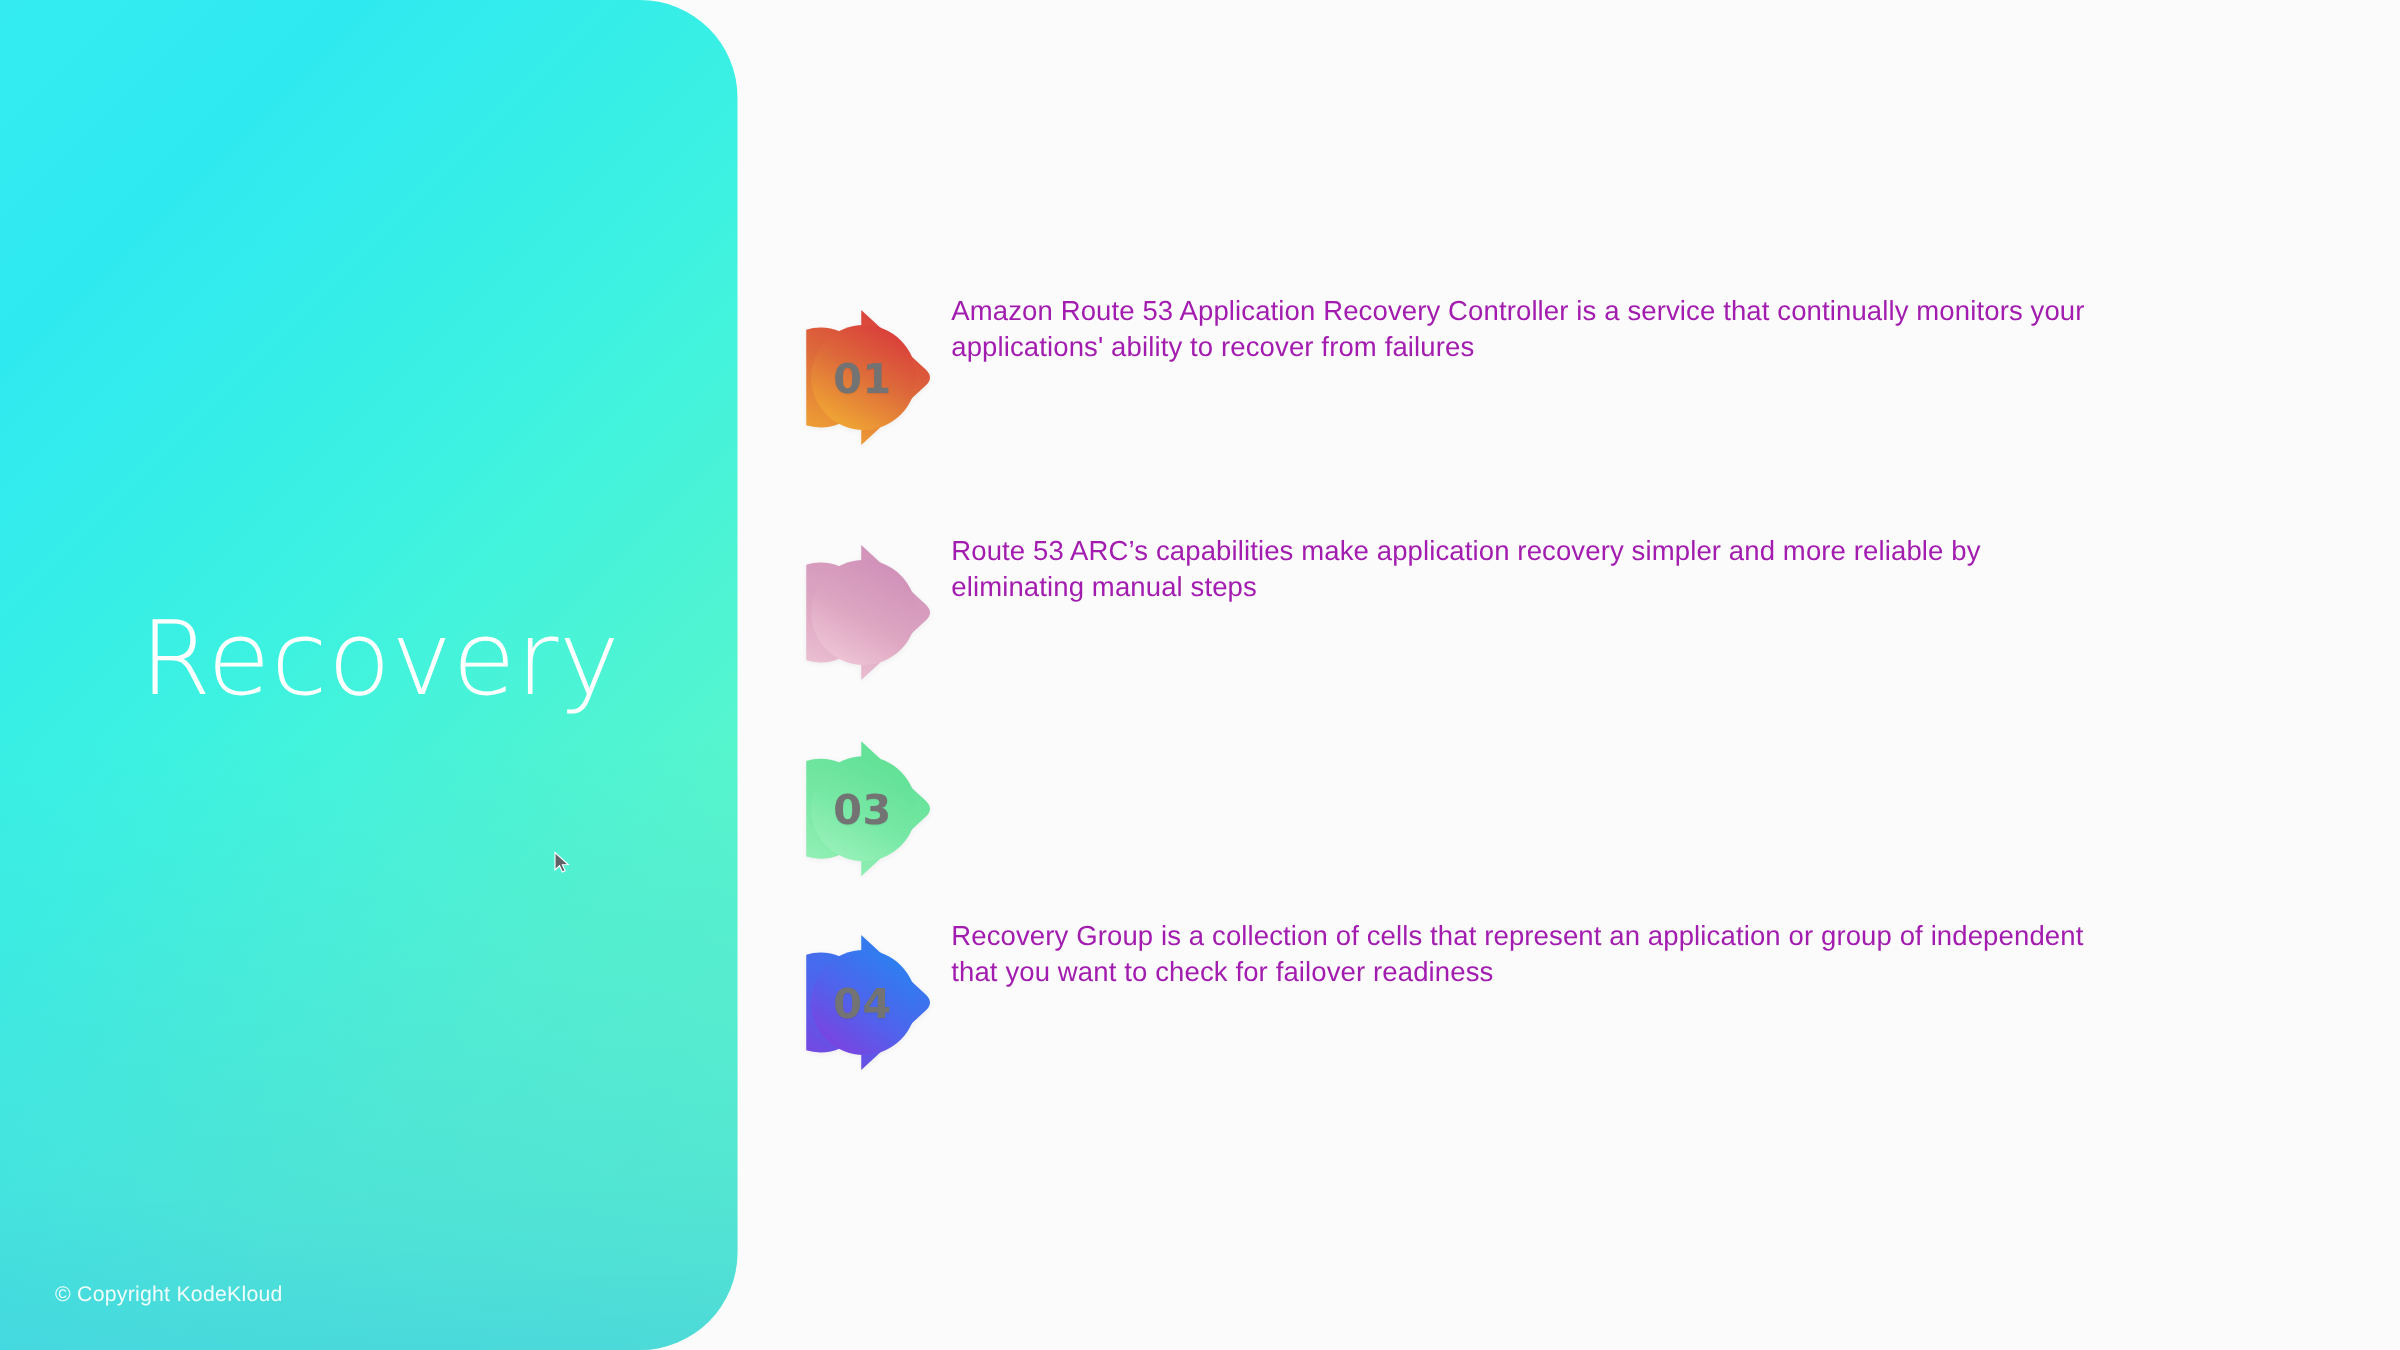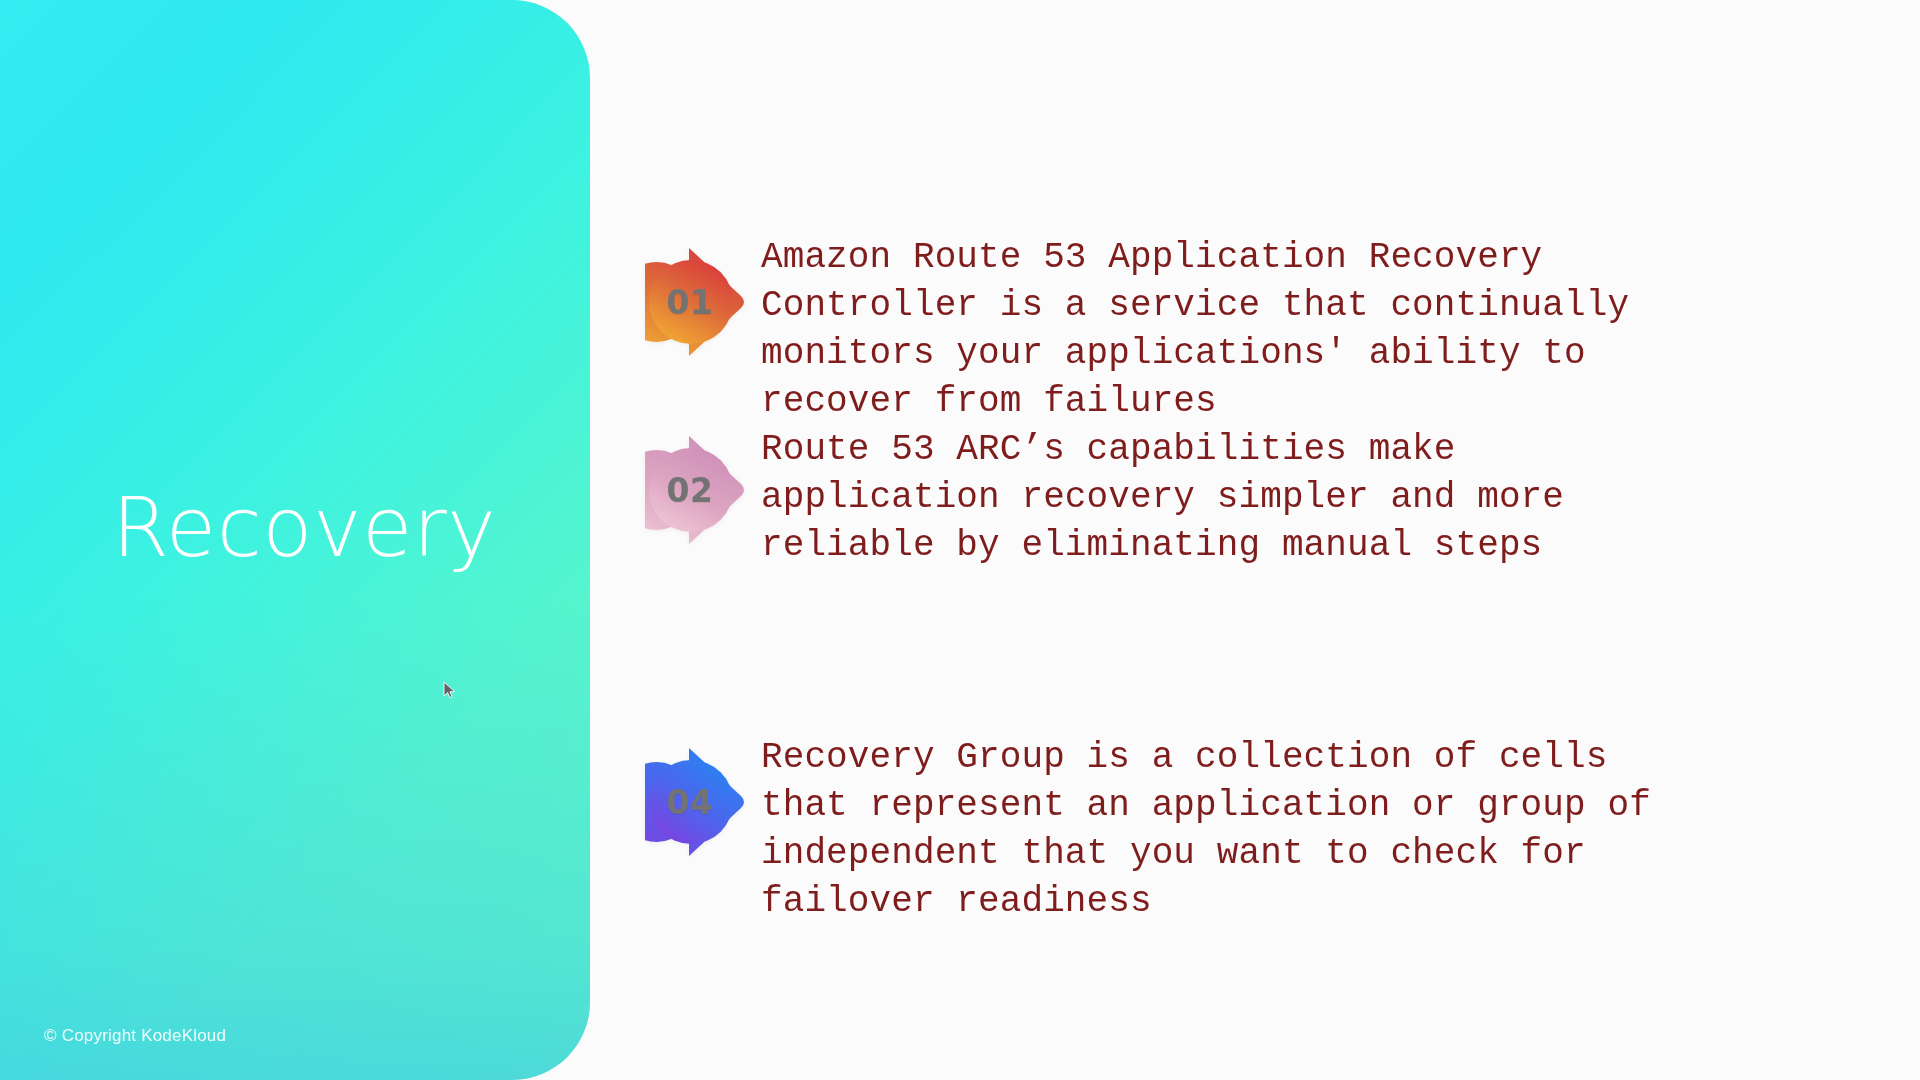--- a/index.html
+++ b/index.html
@@ -138,24 +138,24 @@
     justify-content: center;
     font-family: "DejaVu Sans", sans-serif;
     font-weight: bold;
     font-size: 33px;
     color: #737373;
     letter-spacing: 0.5px;
     text-shadow: 0 1px 1px rgba(0,0,0,0.08);
   }
 
   .item-text {
-    font-family: Liberation Mono, monospace;
-    font-size: 36px;
+    font-family: Liberation Sans, sans-serif;
+    font-size: 22px;
     line-height: 1.33;
-    color: #7f1d1d;
+    color: #a21caf;
     font-weight: 400;
     letter-spacing: 0.1px;
     padding-top: 2px;
   }
   .item-1 .item-text { width: 930px; }
   .item-2 .item-text { width: 930px; }
   .item-3 .item-text { width: 880px; }
   .item-4 .item-text { width: 930px; }
 </style>
 </head>
@@ -199,26 +199,39 @@
           <defs>
             <linearGradient id="g2" x1="0.75" y1="0" x2="0.2" y2="1">
               <stop offset="0%" stop-color="#cf8fb8"></stop>
               <stop offset="55%" stop-color="#dda6c2"></stop>
               <stop offset="100%" stop-color="#f0c8d6"></stop>
             </linearGradient>
           </defs>
           <path d="M44 4 L96 52 Q102 58 96 64 L44 112 L44 86 L40 86 A40 40 0 1 1 40 30 L44 30 Z" fill="url(#g2)"></path>
           <circle cx="46" cy="58" r="42" fill="url(#g2)"></circle>
         </svg>
-        <div class="badge-num">02</div>
       </div>
       <div class="item-text">Route 53 ARC’s capabilities make application recovery simpler and more reliable by eliminating manual steps</div>
     </div>
 
     <div class="item item-3">
+      <div class="badge-wrap">
+        <svg class="badge-svg" viewBox="0 0 104 116">
+          <defs>
+            <linearGradient id="g3" x1="0.75" y1="0" x2="0.2" y2="1">
+              <stop offset="0%" stop-color="#5fe095"></stop>
+              <stop offset="55%" stop-color="#77e8a5"></stop>
+              <stop offset="100%" stop-color="#9cf2bb"></stop>
+            </linearGradient>
+          </defs>
+          <path d="M44 4 L96 52 Q102 58 96 64 L44 112 L44 86 L40 86 A40 40 0 1 1 40 30 L44 30 Z" fill="url(#g3)"></path>
+          <circle cx="46" cy="58" r="42" fill="url(#g3)"></circle>
+        </svg>
+        <div class="badge-num">03</div>
+      </div>
     </div>
 
     <div class="item item-4">
       <div class="badge-wrap">
         <svg class="badge-svg" viewBox="0 0 104 116">
           <defs>
             <linearGradient id="g4" x1="0.78" y1="0.1" x2="0.15" y2="0.95">
               <stop offset="0%" stop-color="#2f7ef0"></stop>
               <stop offset="50%" stop-color="#4f63ec"></stop>
               <stop offset="100%" stop-color="#7f40df"></stop>

